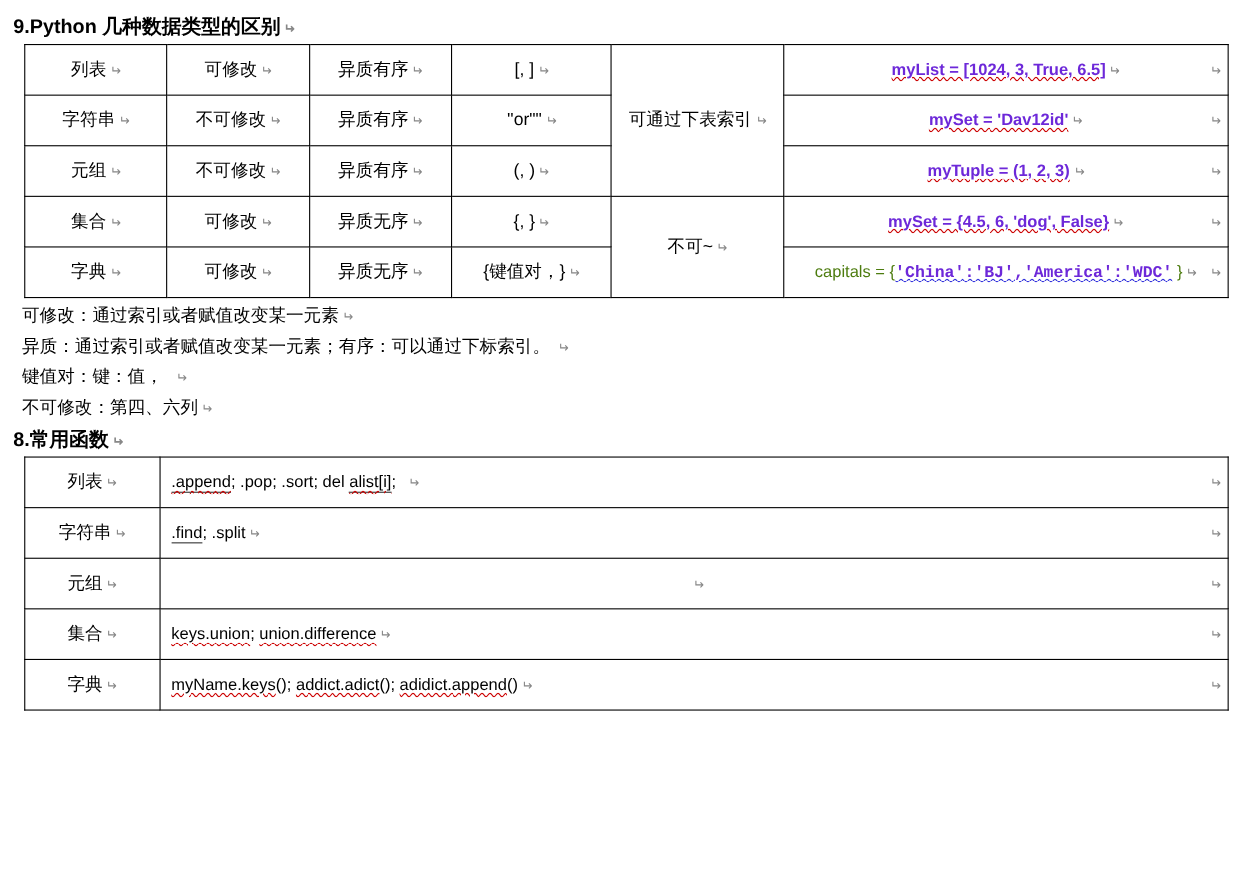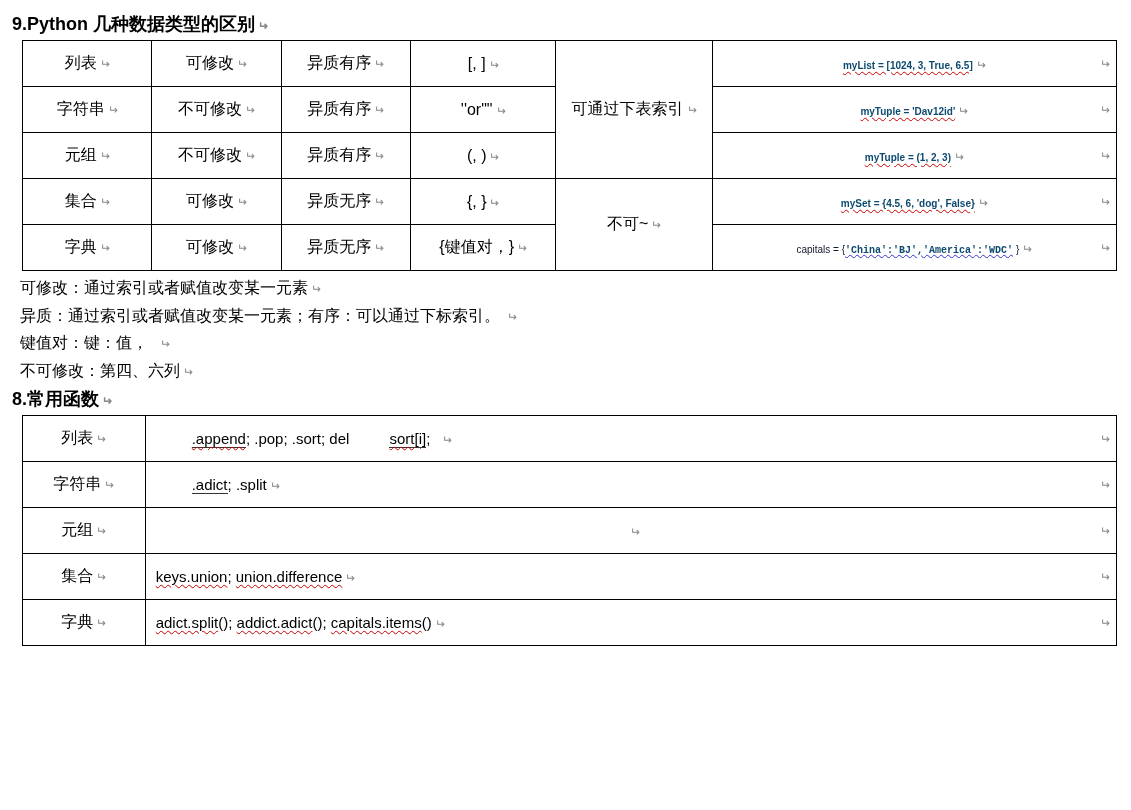--- a/index.html
+++ b/index.html
@@ -35,29 +35,29 @@
     .t1 .c1 { width: 120px; }
     .t1 .c2 { width: 120px; }
     .t1 .c3 { width: 135px; }
     .t1 .c4 { width: 145px; }
     .t1 .c5 { width: 375px; }
 
     .t2 .c0 { width: 120px; }
     .t2 .c1 { width: 950px; text-align: left; padding-left: 10px; }
 
     .code {
-      color: #0c4a6e;
+      color: #6d28d9;
       font-weight: bold;
       font-family: Arial, sans-serif;
-      font-size: 10px;
+      font-size: 15px;
     }
     .code-plain {
-      color: #0f172a;
+      color: #4d7c0f;
       font-family: Arial, sans-serif;
-      font-size: 10px;
+      font-size: 15px;
     }
     .para {
       margin: 2px 0 2px 8px;
       position: relative;
       line-height: 1.6;
     }
     .enter-mark {
       color: #888;
       font-size: 12px;
       margin-left: 3px;
@@ -77,21 +77,20 @@
       text-decoration-thickness: 1px;
       text-underline-offset: 2px;
     }
     .squiggly-blue {
       text-decoration: underline wavy #3333dd;
       text-decoration-thickness: 1px;
       font-family: Liberation Mono, monospace;
     }
     .underline-dotted {
       border-bottom: 1px solid #333;
-      margin-left: 36px;
     }
     .left-funcs { text-align: left; padding-left: 8px; font-family: Arial, sans-serif; font-size: 15px; }
     .nowrap { white-space: nowrap; }
   </style>
 </head>
 <body>
 
 <h2>
   <span>9.Python 几种数据类型的区别</span><span class="enter-mark">↵</span>
 </h2>
@@ -104,21 +103,21 @@
     <td class="c2"><span>异质有序</span><span class="enter-mark">↵</span></td>
     <td class="c3"><span>[, ]</span><span class="enter-mark">↵</span></td>
     <td class="c4" rowspan="3"><span>可通过下表索引</span><span class="enter-mark">↵</span></td>
     <td class="c5"><span class="code squiggly nowrap">myList = [1024, 3, True, 6.5]</span><span class="enter-mark">↵</span><span class="enter-right">↵</span></td>
   </tr>
   <tr>
     <td class="c0"><span>字符串</span><span class="enter-mark">↵</span></td>
     <td class="c1"><span>不可修改</span><span class="enter-mark">↵</span></td>
     <td class="c2"><span>异质有序</span><span class="enter-mark">↵</span></td>
     <td class="c3"><span>''or""</span><span class="enter-mark">↵</span></td>
-    <td class="c5"><span class="code squiggly nowrap">myTuple = 'Dav12id'</span><span class="enter-mark">↵</span><span class="enter-right">↵</span></td>
+    <td class="c5"><span class="code squiggly nowrap">mySet = 'Dav12id'</span><span class="enter-mark">↵</span><span class="enter-right">↵</span></td>
   </tr>
   <tr>
     <td class="c0"><span>元组</span><span class="enter-mark">↵</span></td>
     <td class="c1"><span>不可修改</span><span class="enter-mark">↵</span></td>
     <td class="c2"><span>异质有序</span><span class="enter-mark">↵</span></td>
     <td class="c3"><span>(, )</span><span class="enter-mark">↵</span></td>
     <td class="c5"><span class="code squiggly nowrap">myTuple = (1, 2, 3)</span><span class="enter-mark">↵</span><span class="enter-right">↵</span></td>
   </tr>
   <tr>
     <td class="c0"><span>集合</span><span class="enter-mark">↵</span></td>
@@ -147,46 +146,46 @@
 
 <h2>
   <span>8.常用函数</span><span class="enter-mark">↵</span>
 </h2>
 
 <table class="t2">
   <tbody>
       <tr>
     <td class="c0"><span>列表</span><span class="enter-mark">↵</span></td>
     <td class="c1 left-funcs">
-      <span class="underline-dotted squiggly">.append</span><span>; .pop; .sort; del </span><span class="underline-dotted squiggly">sort[i]</span><span>;</span>&nbsp;&nbsp;<span class="enter-mark">↵</span>
+      <span class="underline-dotted squiggly">.append</span><span>; .pop; .sort; del </span><span class="underline-dotted squiggly">alist[i]</span><span>;</span>&nbsp;&nbsp;<span class="enter-mark">↵</span>
       <span class="enter-right">↵</span>
     </td>
   </tr>
   <tr>
     <td class="c0"><span>字符串</span><span class="enter-mark">↵</span></td>
     <td class="c1 left-funcs">
-      <span class="underline-dotted">.adict</span><span>; .split</span><span class="enter-mark">↵</span>
+      <span class="underline-dotted">.find</span><span>; .split</span><span class="enter-mark">↵</span>
       <span class="enter-right">↵</span>
     </td>
   </tr>
   <tr>
     <td class="c0"><span>元组</span><span class="enter-mark">↵</span></td>
     <td class="c1 left-funcs" style="text-align:center">
       <span></span><span class="enter-mark">↵</span>
       <span class="enter-right">↵</span>
     </td>
   </tr>
   <tr>
     <td class="c0"><span>集合</span><span class="enter-mark">↵</span></td>
     <td class="c1 left-funcs">
       <span class="squiggly">keys.union</span><span>; </span><span class="squiggly">union.difference</span><span class="enter-mark">↵</span>
       <span class="enter-right">↵</span>
     </td>
   </tr>
   <tr>
     <td class="c0"><span>字典</span><span class="enter-mark">↵</span></td>
     <td class="c1 left-funcs">
-      <span class="squiggly">adict.split</span><span>(); </span><span class="squiggly">addict.adict</span><span>(); </span><span class="squiggly">capitals.items</span><span>()</span><span class="enter-mark">↵</span>
+      <span class="squiggly">myName.keys</span><span>(); </span><span class="squiggly">addict.adict</span><span>(); </span><span class="squiggly">adidict.append</span><span>()</span><span class="enter-mark">↵</span>
       <span class="enter-right">↵</span>
     </td>
   </tr>
 </tbody>
   </table>
 
 </body></html>

